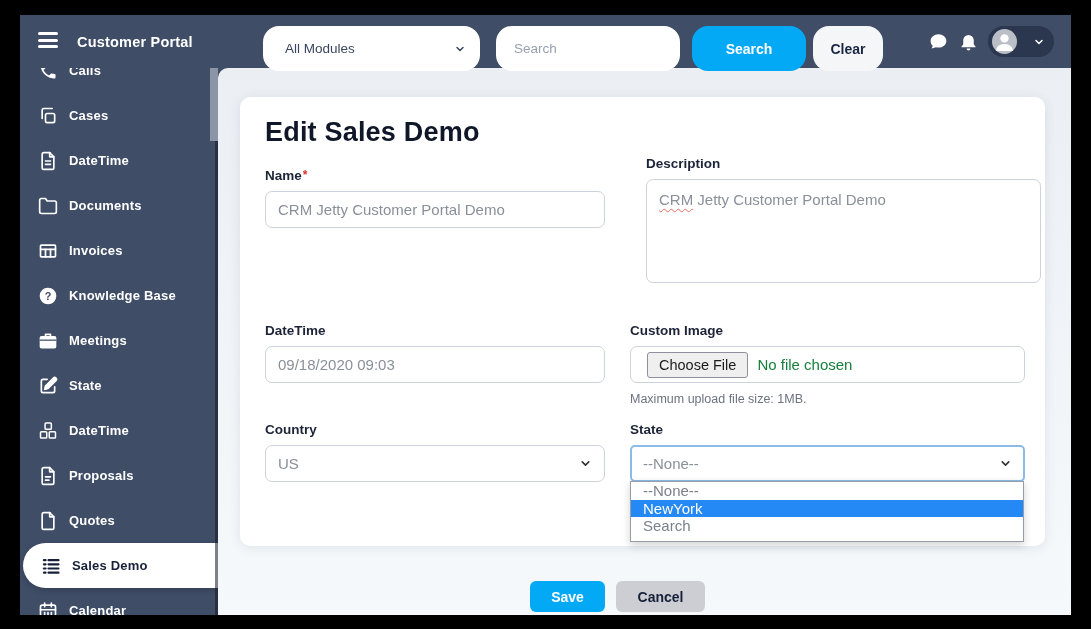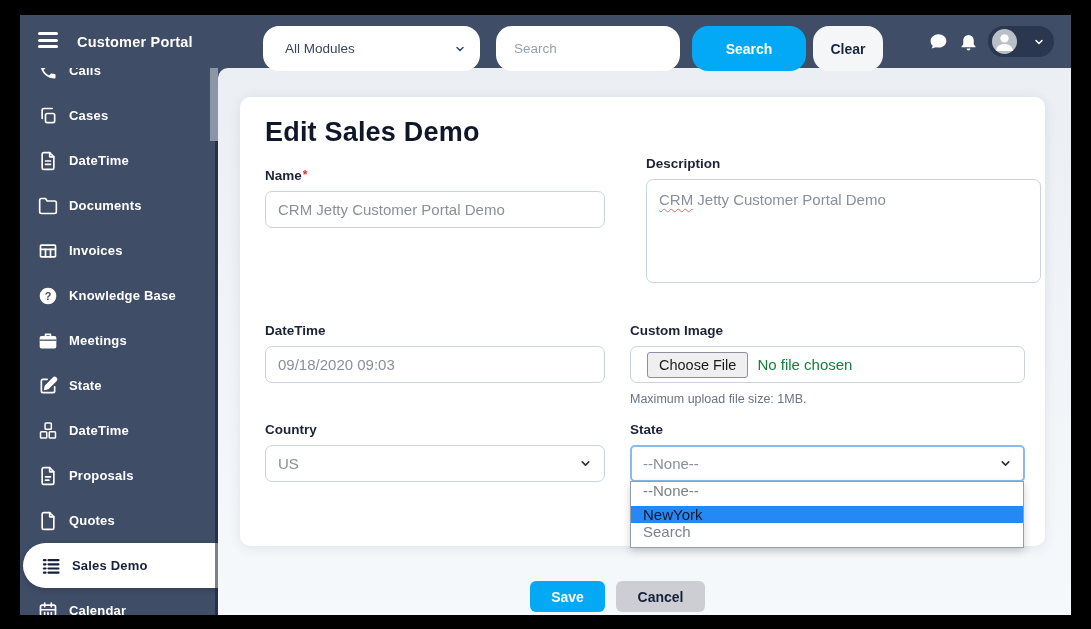--- a/index.html
+++ b/index.html
@@ -51,21 +51,21 @@
   .fselect { width:100%; height:37px; border:1px solid #ccd3dc; border-radius:7px; padding:0 12px; font-size:15px; color:#8a9099; display:flex; align-items:center; justify-content:space-between; background:#fff; cursor:pointer; }
   .fselect .sel-chev { width:13px; height:13px; color:#333; }
   .fselect.focused { border:2px solid #8abbe8; border-radius:5px; padding:0 11px; }
   .filebox { width:100%; height:37px; border:1px solid #ccd3dc; border-radius:7px; display:flex; align-items:center; padding-left:16px; background:#fff; }
   .filebtn { background:#efefef; border:1px solid #8f8f9d; border-radius:3px; padding:4px 11px; font-size:14.5px; color:#1b1b1b; cursor:pointer; font-family:inherit; white-space:nowrap; }
   .filetext { margin-left:9px; font-size:15px; color:#15803d; }
   .fhelp { margin-top:9px; font-size:12.5px; color:#6b7280; }
 
   .dropdown { position:absolute; left:0; top:59px; width:394px; background:#fff; border:1px solid #979da6; box-shadow:0 3px 8px rgba(0,0,0,.18); padding-bottom:6px; z-index:50; }
   .opt { height:17.5px; line-height:17.5px; padding-left:12px; font-size:15px; color:#7a828c; cursor:pointer; white-space:nowrap; }
-  .opt.hl { background:#2589f5; color:#0f172a;margin-top:6px; }
+  .opt.hl { background:#2589f5; color:#ffffff; }
 
   .btn-row { position:absolute; left:0; top:513px; width:100%; }
   .btn-save { position:absolute; left:312px; width:75px; height:31px; background:#04a9f5; color:#fff; border:none; border-radius:6px; font-size:14px; font-weight:700; cursor:pointer; font-family:inherit; }
   .btn-cancel { position:absolute; left:398px; width:89px; height:31px; background:#ccced3; color:#17203a; border:none; border-radius:6px; font-size:14px; font-weight:700; cursor:pointer; font-family:inherit;text-align:center; }
 
   svg { display:block; }
 </style>
 </head>
 <body>
 

